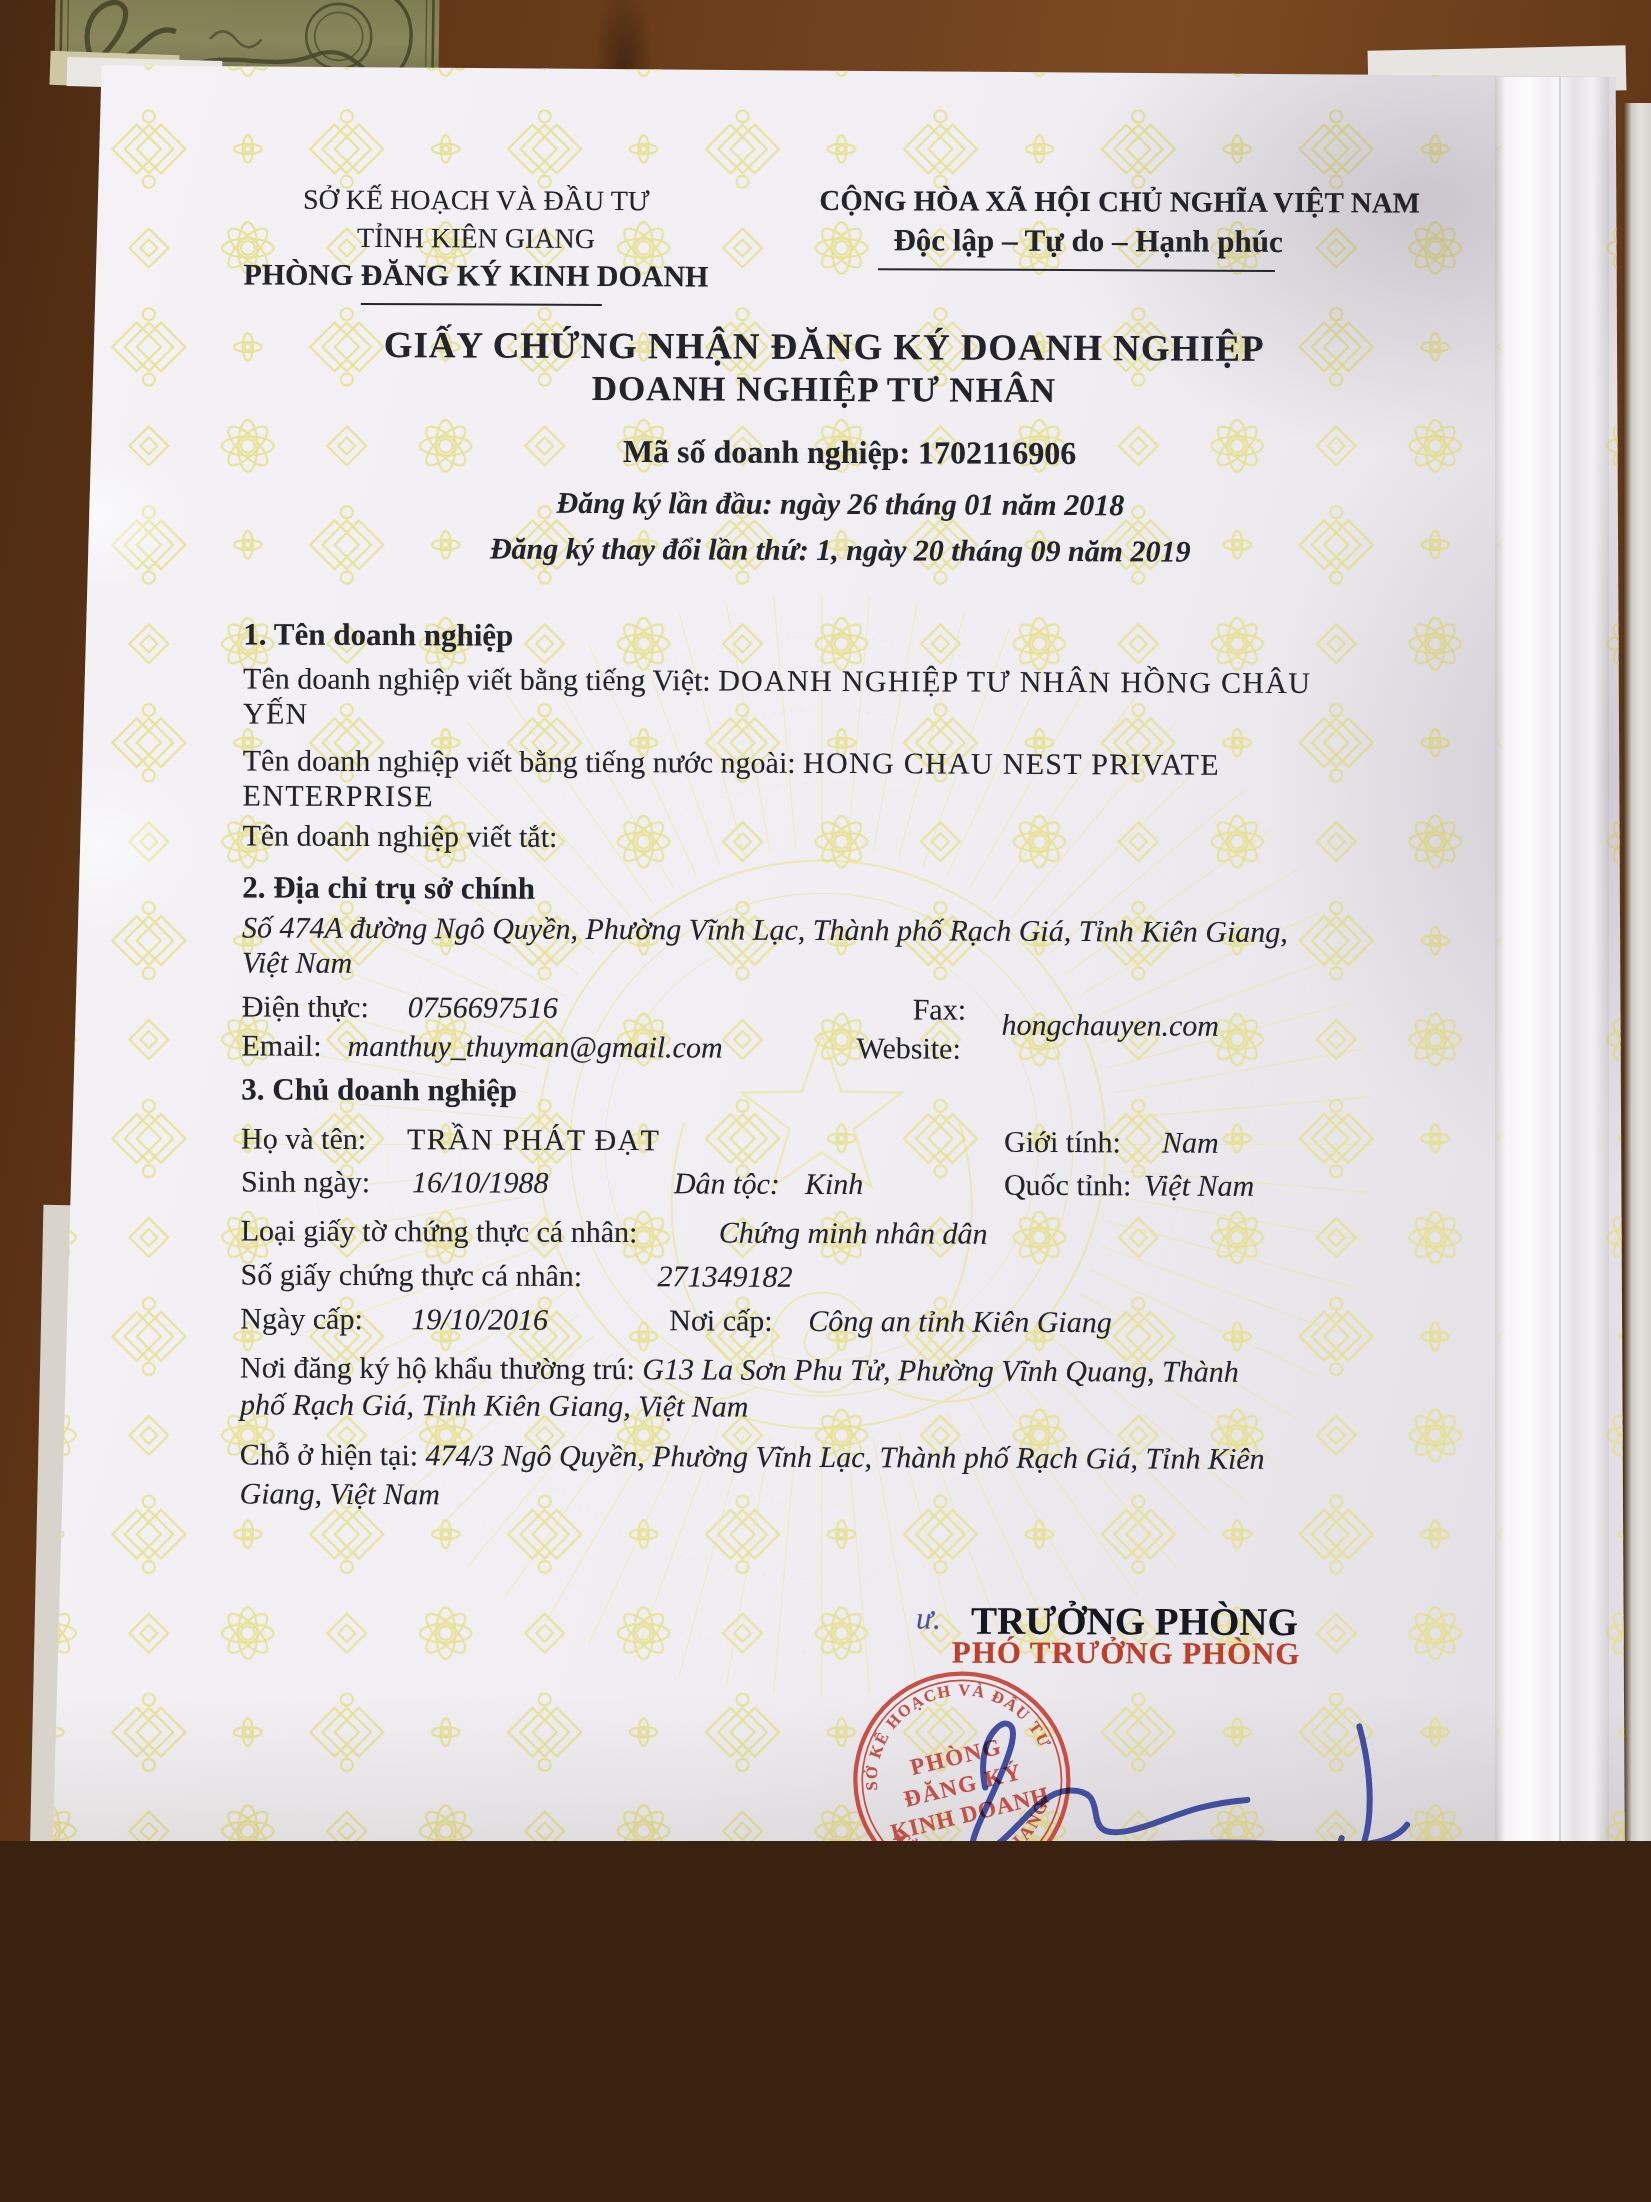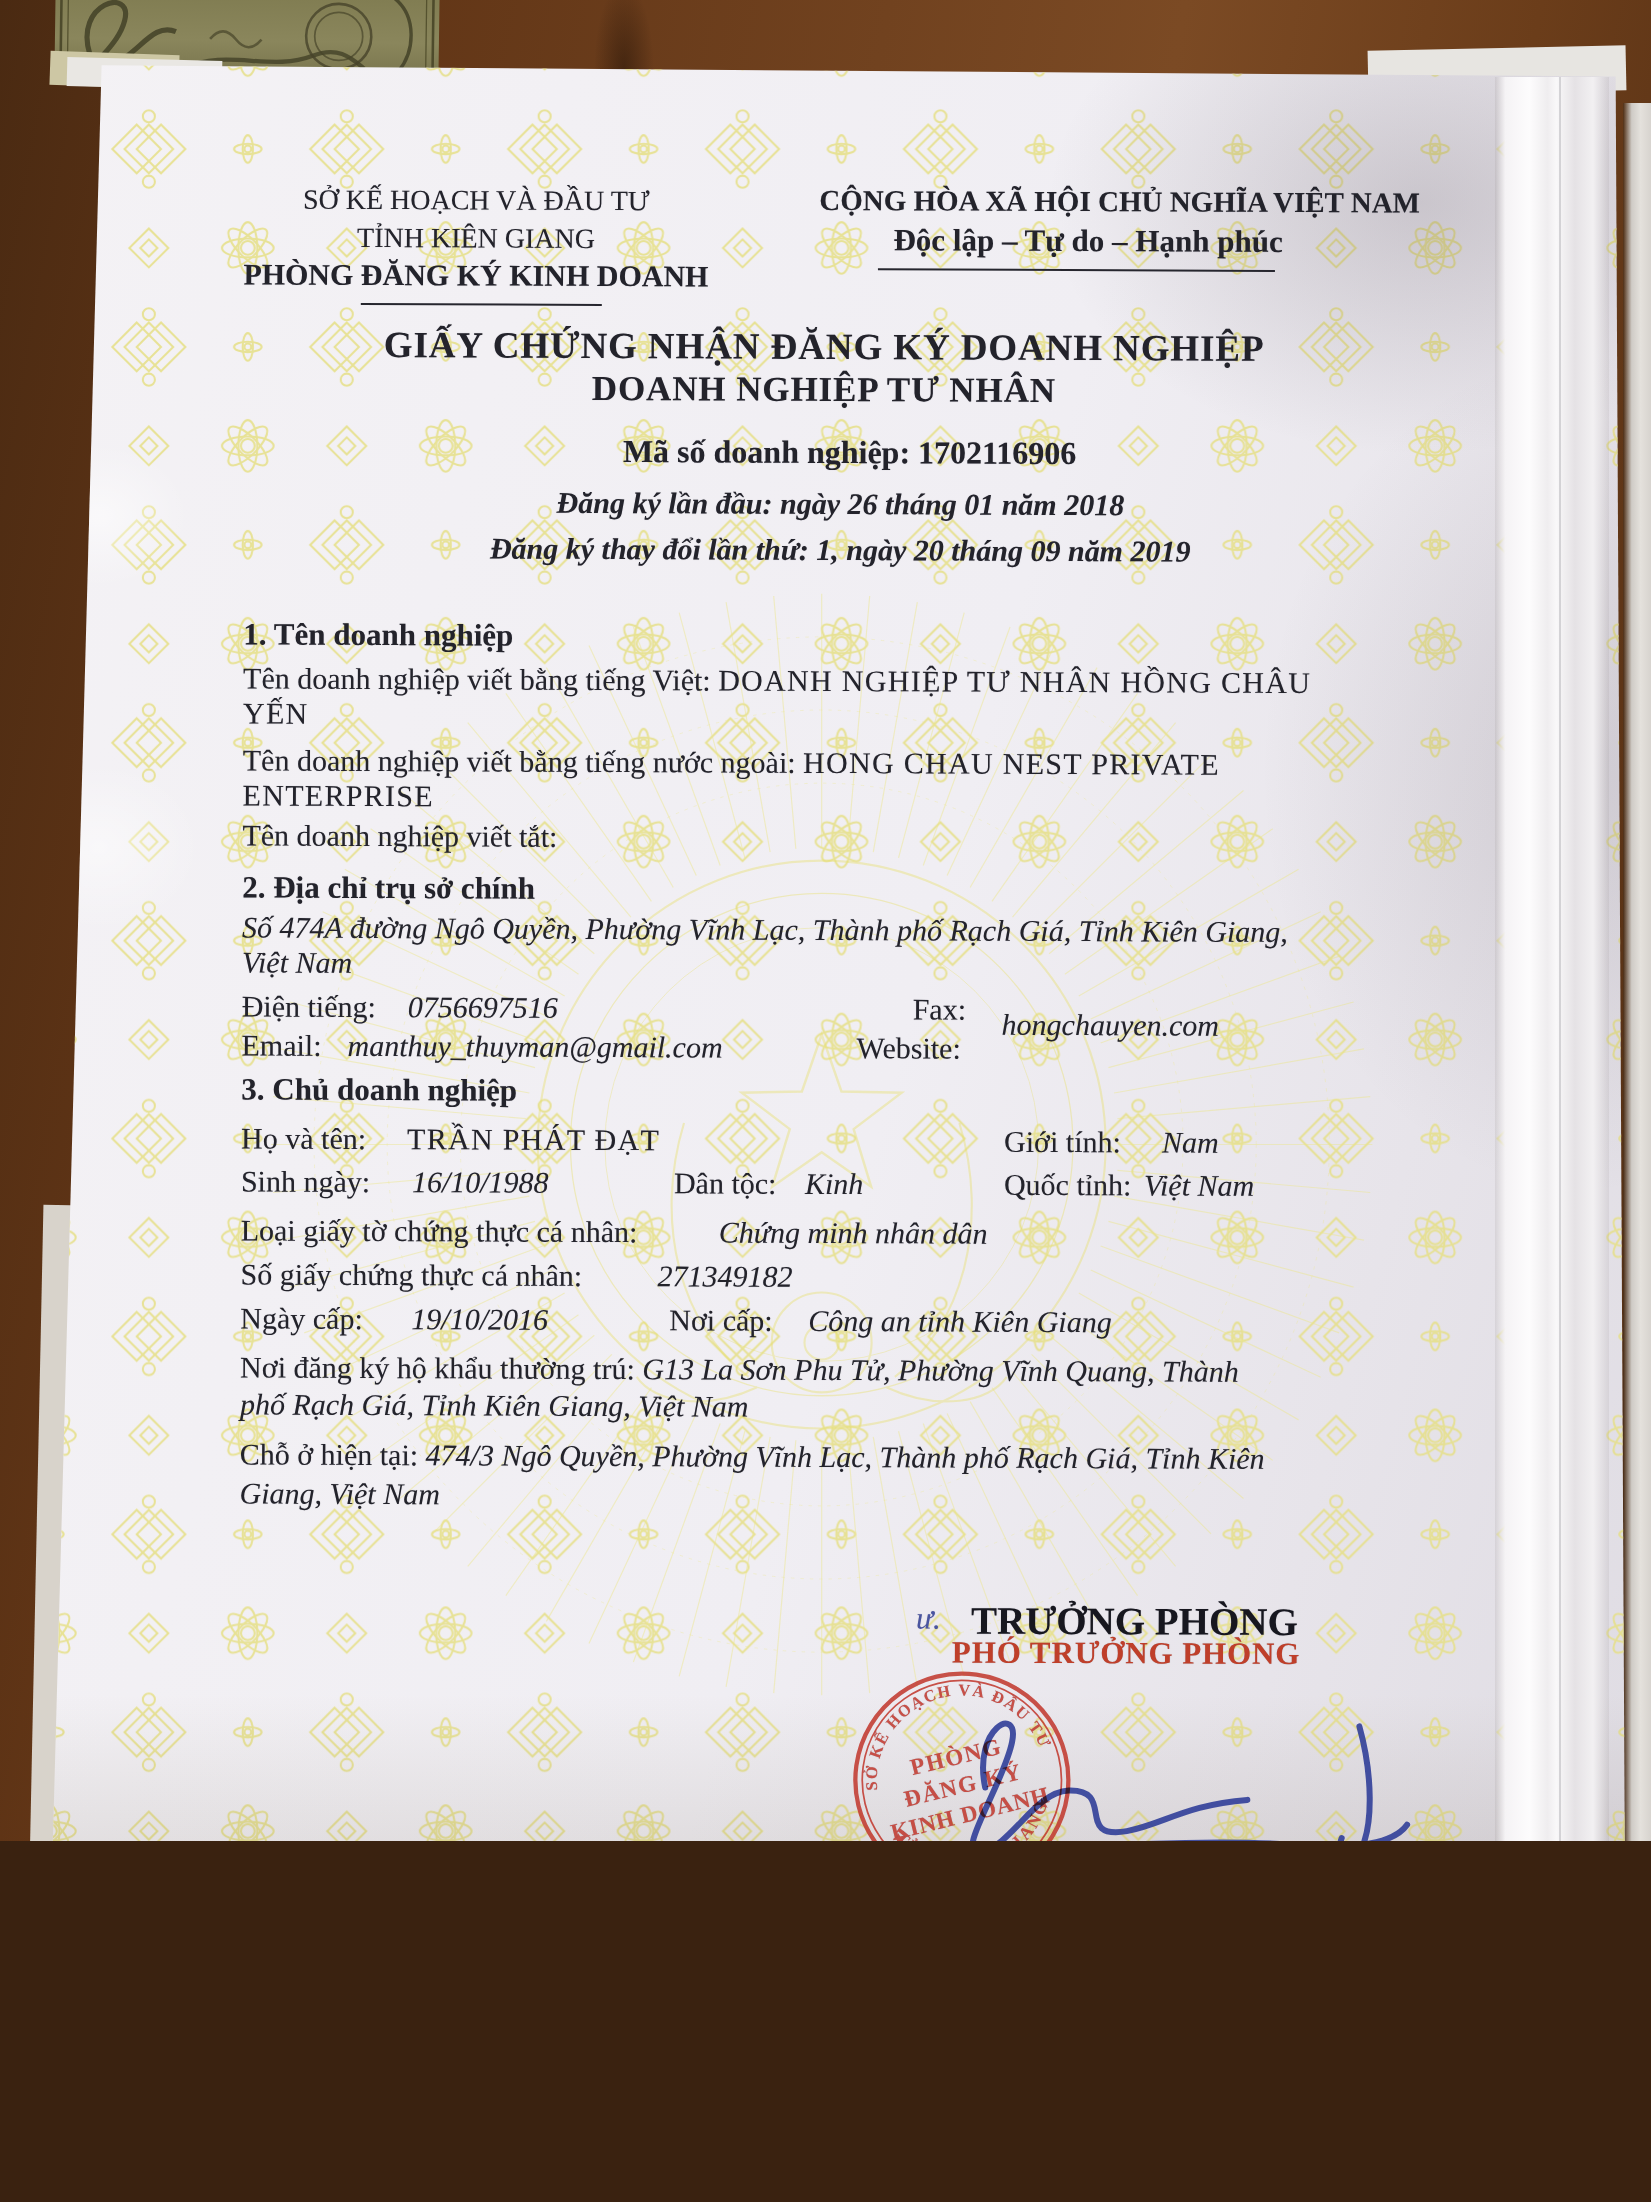--- a/index.html
+++ b/index.html
@@ -239,42 +239,42 @@
         <span class="blk cap">ENTERPRISE</span>
       </div>
       <div class="line" style="left:245px;top:821px;">Tên doanh nghiệp viết tắt:</div>
 
       <div class="line b" style="left:245px;top:872px;font-size:31px;">2. Địa chỉ trụ sở chính</div>
       <div class="wrap i" style="left:245px;top:912px;width:1205px;">
         <span>Số 474A đường Ngô Quyền, Phường Vĩnh Lạc, Thành phố Rạch Giá, Tỉnh Kiên Giang,</span>
         <span class="blk">Việt Nam</span>
       </div>
       <div>
-        <span class="line" style="left:245px;top:992px;">Điện tiếng:</span>
+        <span class="line" style="left:245px;top:992px;">Điện thực:</span>
         <span class="line i" style="left:411px;top:992px;">0756697516</span>
         <span class="line" style="left:916px;top:992px;">Fax:</span>
       </div>
       <div>
         <span class="line" style="left:245px;top:1031px;">Email:</span>
         <span class="line i" style="left:351px;top:1031px;">manthuy_thuyman@gmail.com</span>
         <span class="line" style="left:860px;top:1031px;">Website:</span>
         <span class="line i" style="left:1005px;top:1007px;text-align:center;">hongchauyen.com</span>
       </div>
 
       <div class="line b" style="left:245px;top:1074px;font-size:31px;">3. Chủ doanh nghiệp</div>
       <div>
         <span class="line" style="left:245px;top:1124px;">Họ và tên:</span>
         <span class="line cap" style="left:411px;top:1124px;">TRẦN PHÁT ĐẠT</span>
         <span class="line" style="left:1008px;top:1124px;">Giới tính:</span>
         <span class="line i" style="left:1166px;top:1124px;">Nam</span>
       </div>
       <div>
         <span class="line" style="left:245px;top:1167px;">Sinh ngày:</span>
         <span class="line i" style="left:416px;top:1167px;">16/10/1988</span>
-        <span class="line" style="left:678px;top:1167px;">Dân tộc:</span>
+        <span class="line" style="left:678px;top:1167px;font-style:italic;">Dân tộc:</span>
         <span class="line i" style="left:809px;top:1167px;">Kinh</span>
         <span class="line" style="left:1008px;top:1167px;">Quốc tỉnh:</span>
         <span class="line i" style="left:1148px;top:1167px;">Việt Nam</span>
       </div>
       <div>
         <span class="line" style="left:245px;top:1216px;">Loại giấy tờ chứng thực cá nhân:</span>
         <span class="line i" style="left:723px;top:1216px;">Chứng minh nhân dân</span>
       </div>
       <div>
         <span class="line" style="left:245px;top:1260px;">Số giấy chứng thực cá nhân:</span>

